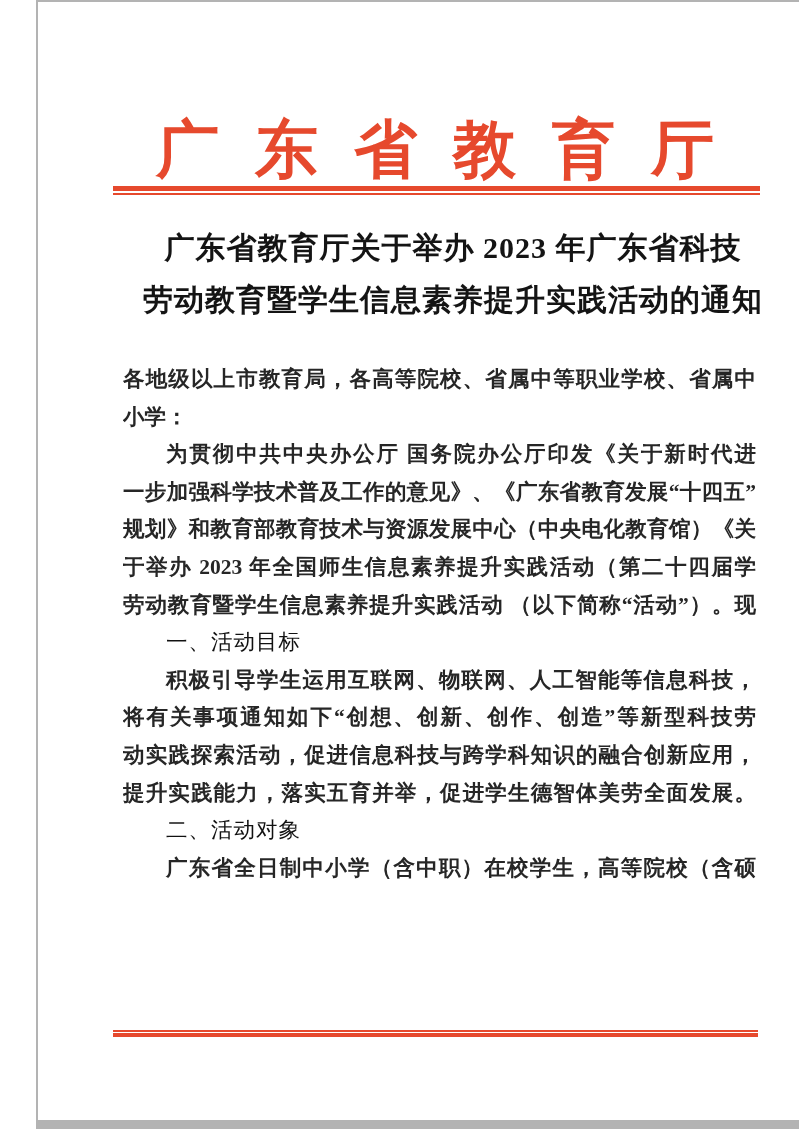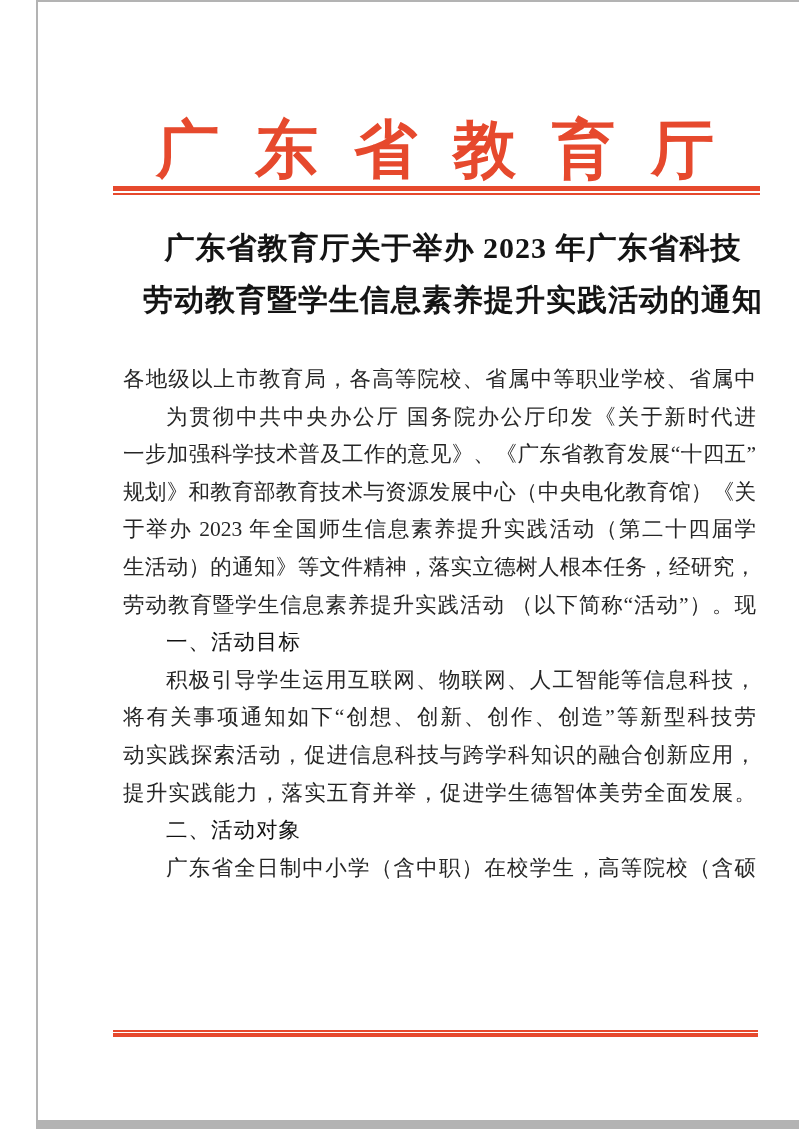--- a/index.html
+++ b/index.html
@@ -63,20 +63,21 @@
     top: 359px;
     left: 85px;
     width: 633px;
     font-size: 21.5px;
     color: #262626;
   }
   .line {
     height: 37.6px;
     line-height: 37.6px;
     overflow: hidden;
+    font-weight: bold;
   }
   .line.justify {
     text-align: justify;
     text-align-last: justify;
   }
   .line.indent {
     text-indent: 2em;
   }
   .line.heading {
     font-family: "Liberation Sans", "DejaVu Sans", sans-serif;
@@ -103,25 +104,25 @@
 
   <div class="rule-top"></div>
 
   <div class="title">
     <div class="title-line">广东省教育厅关于举办 2023 年广东省科技</div>
     <div class="title-line">劳动教育暨学生信息素养提升实践活动的通知</div>
   </div>
 
   <div class="doc-body">
       <div class="line justify">各地级以上市教育局，各高等院校、省属中等职业学校、省属中</div>
+      <div class="line">小学：</div>
       <div class="line justify indent">为贯彻中共中央办公厅 国务院办公厅印发《关于新时代进</div>
       <div class="line justify">一步加强科学技术普及工作的意见》、《广东省教育发展“十四五”</div>
       <div class="line justify">规划》和教育部教育技术与资源发展中心（中央电化教育馆）《关</div>
       <div class="line justify">于举办 2023 年全国师生信息素养提升实践活动（第二十四届学</div>
-      <div class="line justify">生活动）的通知》等文件精神，落实立德树人根本任务，经研究，</div>
       <div class="line justify">劳动教育暨学生信息素养提升实践活动 （以下简称“活动”）。现</div>
       <div class="line indent heading">一、活动目标</div>
       <div class="line justify indent">积极引导学生运用互联网、物联网、人工智能等信息科技，</div>
       <div class="line justify">将有关事项通知如下“创想、创新、创作、创造”等新型科技劳</div>
       <div class="line justify">动实践探索活动，促进信息科技与跨学科知识的融合创新应用，</div>
       <div class="line justify">提升实践能力，落实五育并举，促进学生德智体美劳全面发展。</div>
       <div class="line indent heading">二、活动对象</div>
       <div class="line justify indent">广东省全日制中小学（含中职）在校学生，高等院校（含硕</div>
     </div>
 

